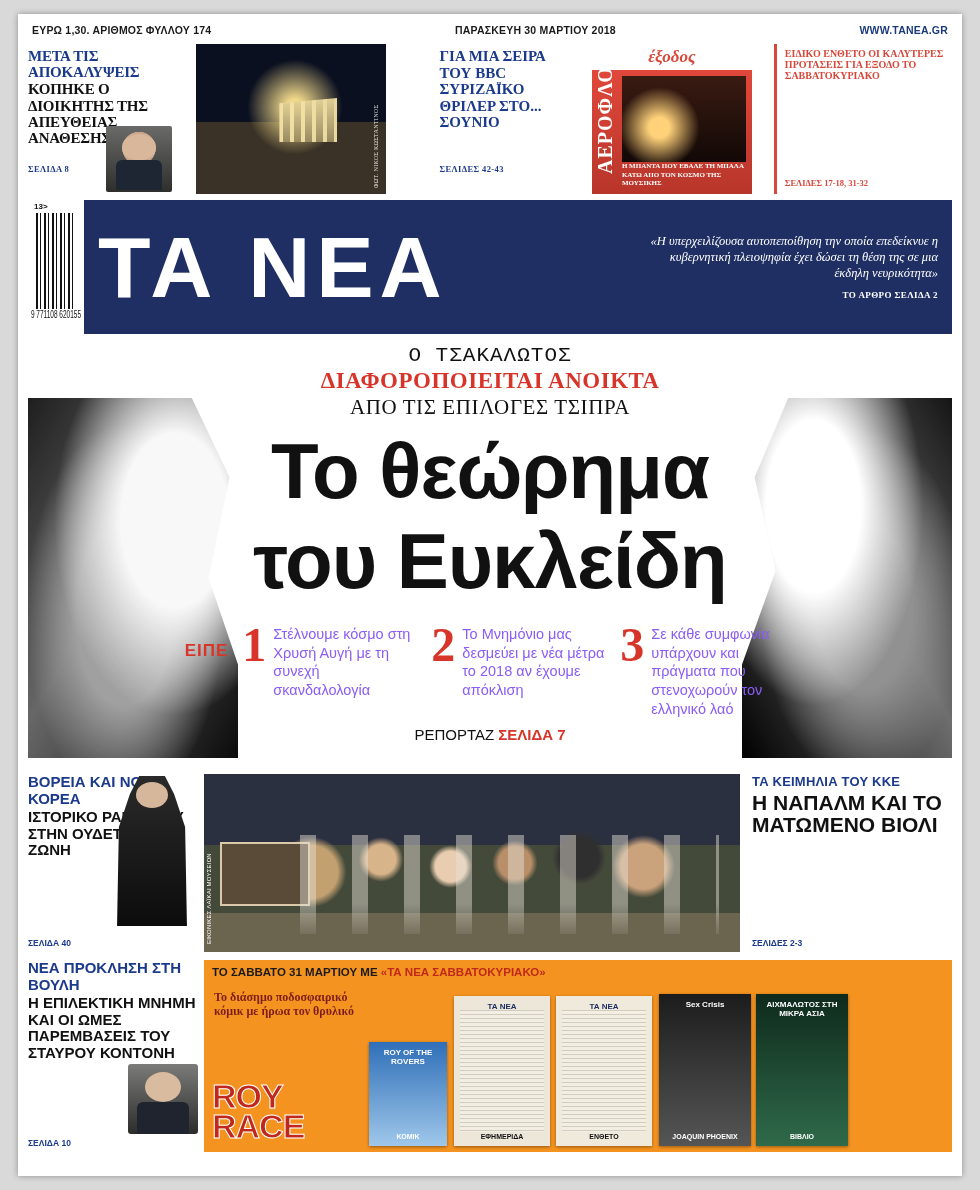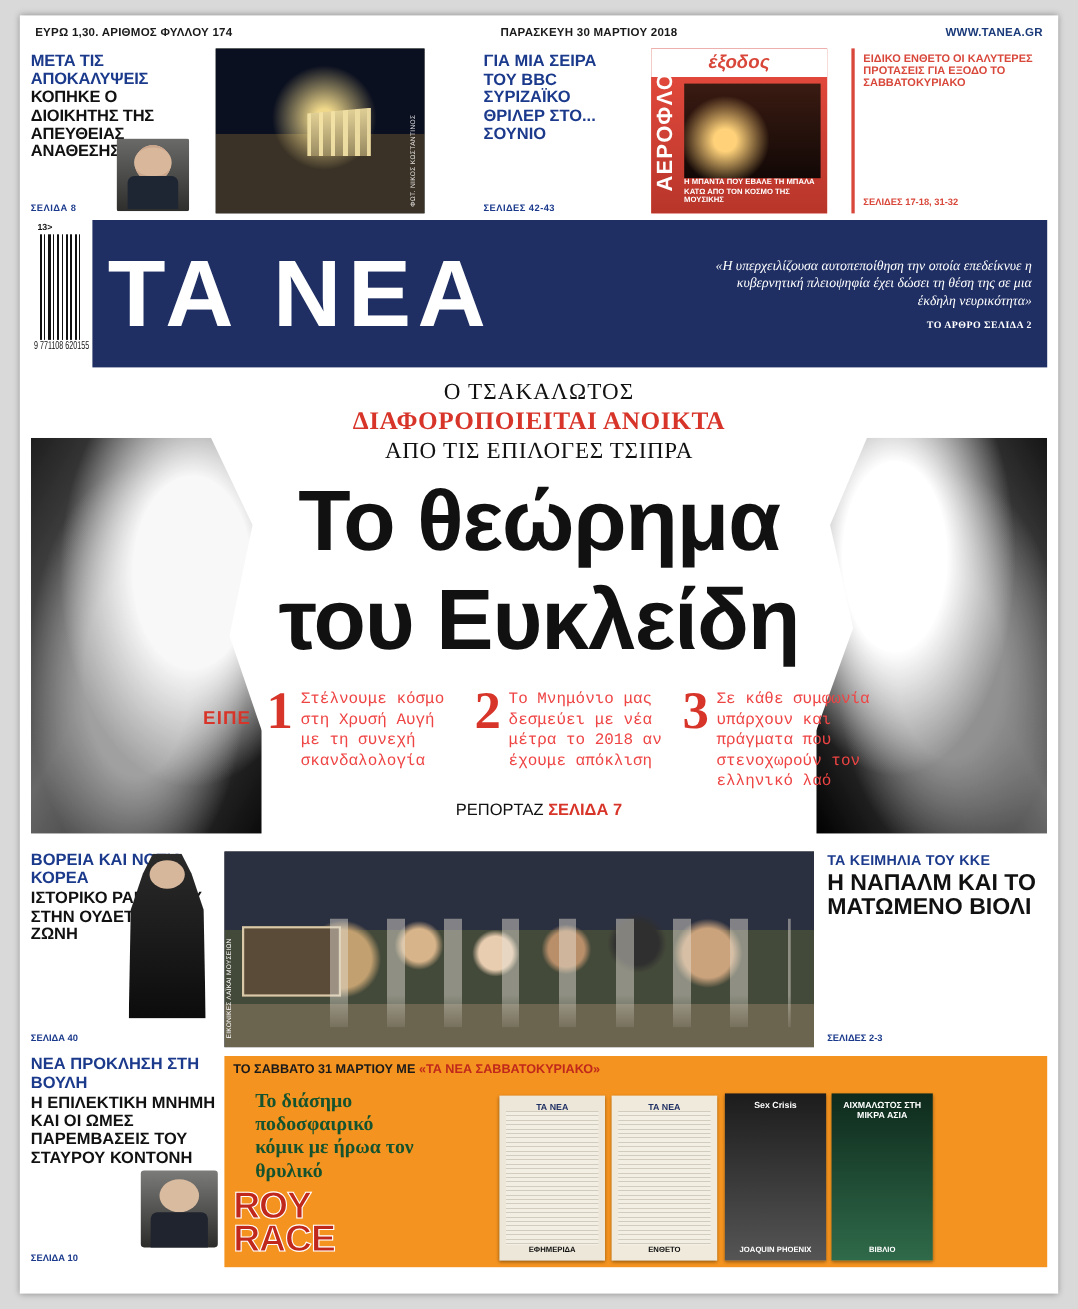--- a/index.html
+++ b/index.html
@@ -23,35 +23,35 @@
     height:24px;
     display:flex;align-items:center;justify-content:space-between;
     padding:4px 14px 0 14px;
     font-size:10.5px;font-weight:bold;color:#1a1a1a;letter-spacing:.2px;
   }
   .topbar .center{color:#1a1a1a;}
   .topbar .right{color:#1a3a7a;}
 
   
   .teasers{
-    display:flex;height:150px;margin:2px 10px 0 10px;gap:22px;
+    display:flex;height:150px;margin:2px 10px 0 10px;gap:22px;font-family:Liberation Serif, serif;
   }
   .teaser-text{
     width:168px;padding-top:4px;position:relative;
   }
   .t-kicker{
     color:#1b3a8c;font-weight:bold;font-size:15px;line-height:1.08;
     letter-spacing:-.2px;
   }
   .t-head{
     color:#111;font-weight:bold;font-size:15px;line-height:1.08;
     letter-spacing:-.2px;margin-top:1px;
   }
   .t-page{
-    position:absolute;bottom:0;left:0;
+    position:absolute;bottom:20px;left:0;
     color:#1b3a8c;font-size:8.5px;font-weight:bold;letter-spacing:.4px;
   }
   .teaser-photo{
     width:218px;background:#2b2f2a;position:relative;overflow:hidden;
   }
   .sounio{
     position:absolute;inset:0;
     background:
       radial-gradient(circle at 52% 42%, #f0d88a 0 6%, rgba(240,216,138,0) 36%),
       linear-gradient(#0b1020 0 52%, #3a3226 52% 100%);
@@ -164,37 +164,37 @@
   }
   .face-right{
     right:0;
     background:
       radial-gradient(ellipse at 34% 30%, #efefef 0 24%, rgba(0,0,0,0) 56%),
       radial-gradient(ellipse at 58% 58%, #8f8f8f 0 28%, rgba(0,0,0,0) 60%),
       linear-gradient(240deg,#232323,#707070 45%,#111);
       clip-path:polygon(22% 0,100% 0,100% 100%,0 100%,0 74%,16% 48%,6% 22%);
   }
   .main-inner{position:relative;z-index:2;text-align:center;padding-top:6px;}
-  .k1{font-family:Liberation Serif, serif;font-size:21px;letter-spacing:1px;color:#111;}
+  .k1{font-family:Liberation Mono, monospace;font-size:21px;letter-spacing:1px;color:#111;}
   .k2{font-family:"Liberation Serif",serif;font-size:23px;font-weight:bold;color:#d8352a;letter-spacing:.5px;margin-top:1px;}
   .k3{font-family:"Liberation Serif",serif;font-size:21px;letter-spacing:.6px;color:#111;margin-top:1px;}
   .headline{
     font-family:"Liberation Sans",sans-serif;font-weight:bold;color:#111;
     font-size:78px;line-height:.97;letter-spacing:-1px;margin-top:14px;
   }
   .points{
     display:flex;justify-content:center;align-items:flex-start;gap:14px;margin-top:26px;
     position:relative;z-index:3;
   }
   .eipe{
     color:#d8352a;font-weight:bold;font-size:17px;letter-spacing:1px;padding-top:16px;
   }
   .pt{display:flex;gap:7px;width:175px;text-align:left;}
   .pt .num{color:#d8352a;font-weight:bold;font-size:48px;line-height:.85;font-family:"Liberation Serif",serif;}
-  .pt .txt{font-family:Liberation Mono, monospace;font-size:14.5px;line-height:1.28;color:#ef4444;}
+  .pt .txt{font-family:Liberation Sans, sans-serif;font-size:14.5px;line-height:1.28;color:#8b5cf6;}
   .report{
     text-align:center;font-size:15px;font-weight:normal;color:#111;margin-top:8px;position:relative;z-index:3;
   }
   .report b{color:#d8352a;}
 
   
   .row2{display:flex;margin:6px 10px 0 10px;height:178px;gap:6px;}
   .col-left{width:170px;position:relative;}
   .c-blue{color:#1b3a8c;font-weight:bold;font-size:15px;line-height:1.1;}
   .c-black{color:#111;font-weight:bold;font-size:15px;line-height:1.1;margin-top:2px;}
@@ -247,21 +247,21 @@
   .row3{display:flex;margin:8px 10px 0 10px;height:192px;gap:6px;}
   .col3-left{width:170px;position:relative;}
   .promo{
     flex:1;background:#f4931f;position:relative;overflow:hidden;
   }
   .promo-top{
     padding:6px 8px 0 8px;font-size:11.5px;font-weight:bold;color:#1a1a1a;
   }
   .promo-top .rd{color:#c0281c;}
   .promo-sub{
-    position:absolute;left:28px;top:30px;width:150px;color:#14532d;font-size:18px;
+    position:absolute;left:10px;top:30px;width:150px;color:#7f1d1d;font-size:12px;
     font-weight:bold;line-height:1.18;font-family:"Liberation Serif",serif;
   }
   .roy{
     position:absolute;left:8px;bottom:10px;color:#c0281c;font-weight:bold;font-size:34px;
     line-height:.9;letter-spacing:-1px;-webkit-text-stroke:1px #ffffff;
   }
   .bk{position:absolute;bottom:6px;background:#fff;box-shadow:0 1px 3px rgba(0,0,0,.4);}
   .bk1{left:165px;width:78px;height:104px;background:linear-gradient(#2f6fb8,#9fc7ea);}
   .bk2{left:250px;width:96px;height:150px;background:#ece7d9;}
   .bk3{left:352px;width:96px;height:150px;background:#efeadb;}
@@ -422,20 +422,24 @@
       <div class="promo-top">
         <span>ΤΟ ΣΑΒΒΑΤΟ 31 ΜΑΡΤΙΟΥ ΜΕ</span>
         <span class="rd">«ΤΑ ΝΕΑ ΣΑΒΒΑΤΟΚΥΡΙΑΚΟ»</span>
       </div>
       <div class="promo-sub">Το διάσημο ποδοσφαιρικό κόμικ με ήρωα τον θρυλικό</div>
       <div class="roy">
         <div>ROY</div>
         <div>RACE</div>
       </div>
 
+      <div class="bk bk1">
+        <div class="bk-title">ROY OF THE ROVERS</div>
+        <div class="bk-cap">ΚΟΜΙΚ</div>
+      </div>
       <div class="bk bk2">
         <div class="newsprint"></div>
         <div class="bk-title" style="color:#1f2f63">ΤΑ ΝΕΑ</div>
         <div class="bk-cap dark">ΕΦΗΜΕΡΙΔΑ</div>
       </div>
       <div class="bk bk3">
         <div class="newsprint"></div>
         <div class="bk-title" style="color:#1f2f63">ΤΑ ΝΕΑ</div>
         <div class="bk-cap dark">ΕΝΘΕΤΟ</div>
       </div>

